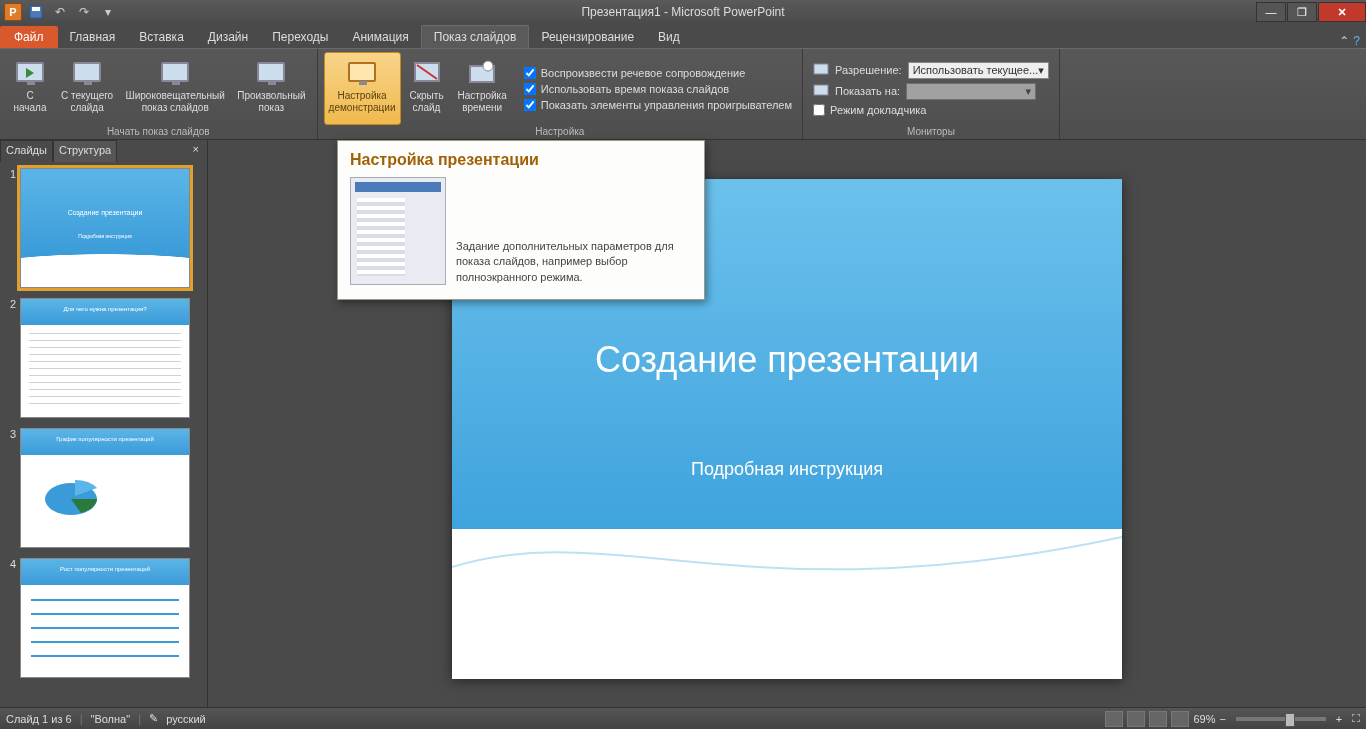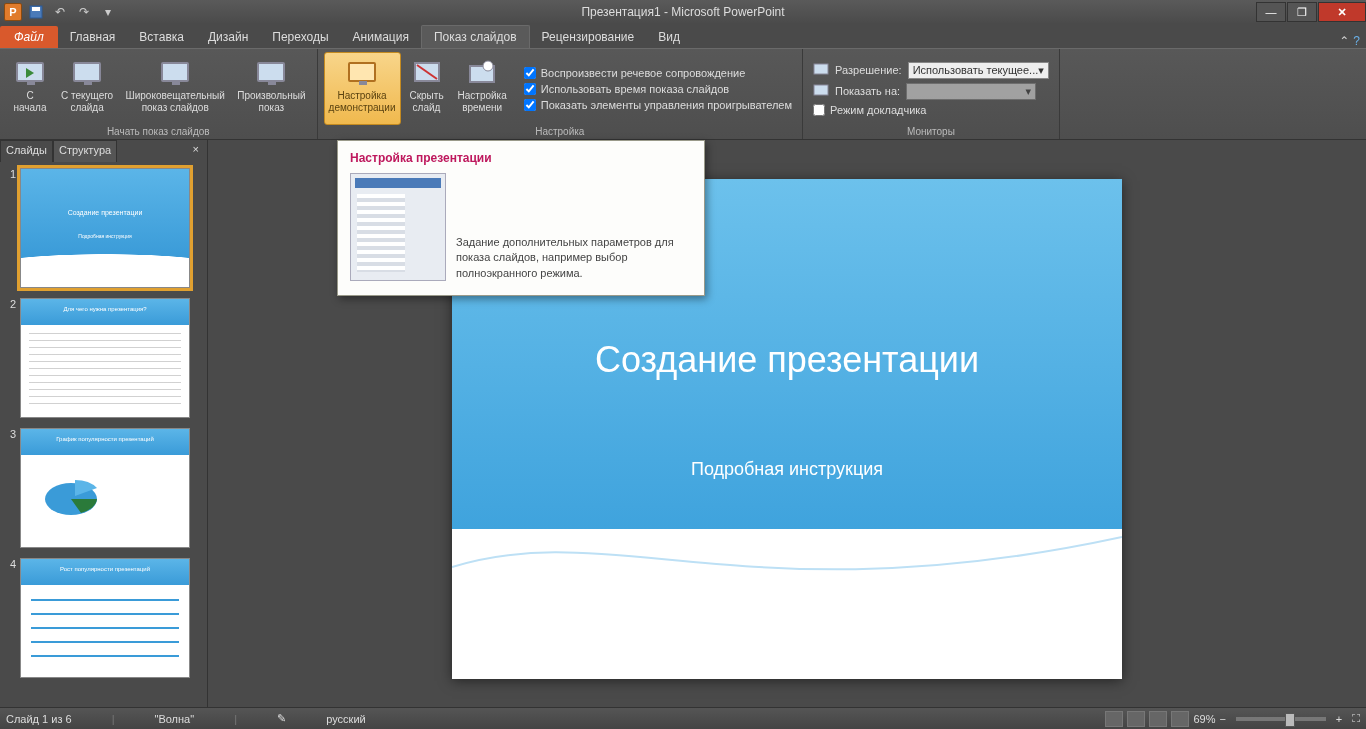--- a/index.html
+++ b/index.html
@@ -10,21 +10,21 @@
 .qat { display: flex; align-items: center; gap: 4px; padding-left: 4px; }
 .qat-icon { width: 18px; height: 18px; background: #e07b2c; border: 1px solid #8a4a10; display: flex; align-items: center; justify-content: center; font-size: 11px; font-weight: bold; color: #fff; border-radius: 2px; }
 .qat-btn { width: 20px; height: 20px; display: flex; align-items: center; justify-content: center; color: #ccc; cursor: pointer; }
 .title-text { position: absolute; left: 50%; transform: translateX(-50%); }
 .win-controls { margin-left: auto; display: flex; }
 .win-btn { width: 30px; height: 20px; display: flex; align-items: center; justify-content: center; color: #fff; background: #555; border: 1px solid #333; margin-left: 1px; cursor: pointer; font-size: 11px; }
 .win-close { background: #c0392b; width: 48px; font-weight: bold; }
 
 
 .ribbon-tabs { height: 24px; background: #4a4a4a; display: flex; align-items: flex-end; padding-left: 0; }
-.file-tab { background: #d9592c; color: #fff; padding: 4px 14px; font-size: 12px; border-radius: 2px 2px 0 0; cursor: pointer; font-style: italic; }
+.file-tab { background: #d9592c; color: #fff; padding: 4px 14px; font-size: 12px; border-radius: 2px 2px 0 0; cursor: pointer; }
 .tab { color: #ddd; padding: 4px 12px; font-size: 12px; cursor: pointer; }
 .tab.active { background: #5a5a5a; border: 1px solid #6a6a6a; border-bottom: none; border-radius: 2px 2px 0 0; }
 .tabs-right { margin-left: auto; display: flex; align-items: center; gap: 4px; padding-right: 6px; color: #ccc; font-size: 12px; }
 
 
 .ribbon { height: 92px; background: linear-gradient(#585858,#4e4e4e); border-top: 1px solid #6a6a6a; border-bottom: 1px solid #333; display: flex; }
 .group { border-right: 1px solid #3a3a3a; padding: 3px 6px 1px; display: flex; flex-direction: column; }
 .group-body { display: flex; flex: 1; gap: 2px; }
 .group-label { text-align: center; font-size: 10px; color: #bbb; padding: 1px 0; }
 .rbtn { display: flex; flex-direction: column; align-items: center; justify-content: flex-start; padding: 3px 4px 2px; min-width: 48px; cursor: pointer; border: 1px solid transparent; border-radius: 3px; }
@@ -68,29 +68,29 @@
 .sc-top { position: absolute; left: 0; right: 0; top: 0; height: 70%; background: linear-gradient(#6cc1ec,#3fa3dd); }
 .sc-wave { position: absolute; left: 0; right: 0; bottom: 10%; height: 120px; }
 .sc-title { position: absolute; width: 100%; text-align: center; top: 32%; color: #fff; font-size: 36px; font-weight: 300; }
 .sc-sub { position: absolute; width: 100%; text-align: center; top: 56%; color: #fff; font-size: 18px; font-weight: 300; }
 
 
 .notes { height: 26px; background: #fff; border-top: 1px solid #888; margin: 6px 14px 0; padding: 4px 8px; font-size: 13px; color: #999; font-style: italic; }
 
 
 .tooltip-pop { position: absolute; left: 337px; top: 140px; width: 368px; background: #fdfdfb; border: 1px solid #9a9a8a; box-shadow: 2px 3px 8px rgba(0,0,0,.4); z-index: 50; padding: 10px 12px 14px; }
-.tp-title { font-weight: bold; font-size: 12px; color: #be185d; margin-bottom: 8px; }
+.tp-title { font-weight: bold; font-size: 16px; color: #a16207; margin-bottom: 8px; }
 .tp-body { display: flex; gap: 10px; align-items: flex-end; }
 .tp-img { width: 96px; height: 108px; background: #e8ecf2; border: 1px solid #aab; position: relative; flex-shrink: 0; }
 .tp-img::before { content: ""; position: absolute; left: 4px; right: 4px; top: 4px; height: 10px; background: #4a7ab8; }
 .tp-img::after { content: ""; position: absolute; left: 6px; top: 20px; right: 40px; bottom: 8px; background: repeating-linear-gradient(#fff,#fff 4px,#d8dde5 4px,#d8dde5 8px); }
 .tp-text { font-size: 11px; color: #444; line-height: 1.4; }
 
 
-.statusbar { position: absolute; left: 0; right: 0; bottom: 0; height: 22px; background: linear-gradient(#555,#444); border-top: 1px solid #333; display: flex; align-items: center; font-size: 11px; color: #ddd; padding: 0 6px; gap: 32px; }
+.statusbar { position: absolute; left: 0; right: 0; bottom: 0; height: 22px; background: linear-gradient(#555,#444); border-top: 1px solid #333; display: flex; align-items: center; font-size: 11px; color: #ddd; padding: 0 6px; }
 .statusbar .sep { margin: 0 8px; color: #777; }
 .status-right { margin-left: auto; display: flex; align-items: center; gap: 4px; }
 .viewbtn { width: 18px; height: 16px; border: 1px solid #777; background: #666; cursor: pointer; }
 .zoom-slider { width: 90px; height: 4px; background: #777; position: relative; margin: 0 6px; }
 .zoom-slider::after { content: ""; position: absolute; left: 55%; top: -4px; width: 8px; height: 12px; background: #bbb; border: 1px solid #555; }
 
 .vcol { display: flex; flex-direction: column; justify-content: center; }
 
 svg { display: block; }
 </style>

